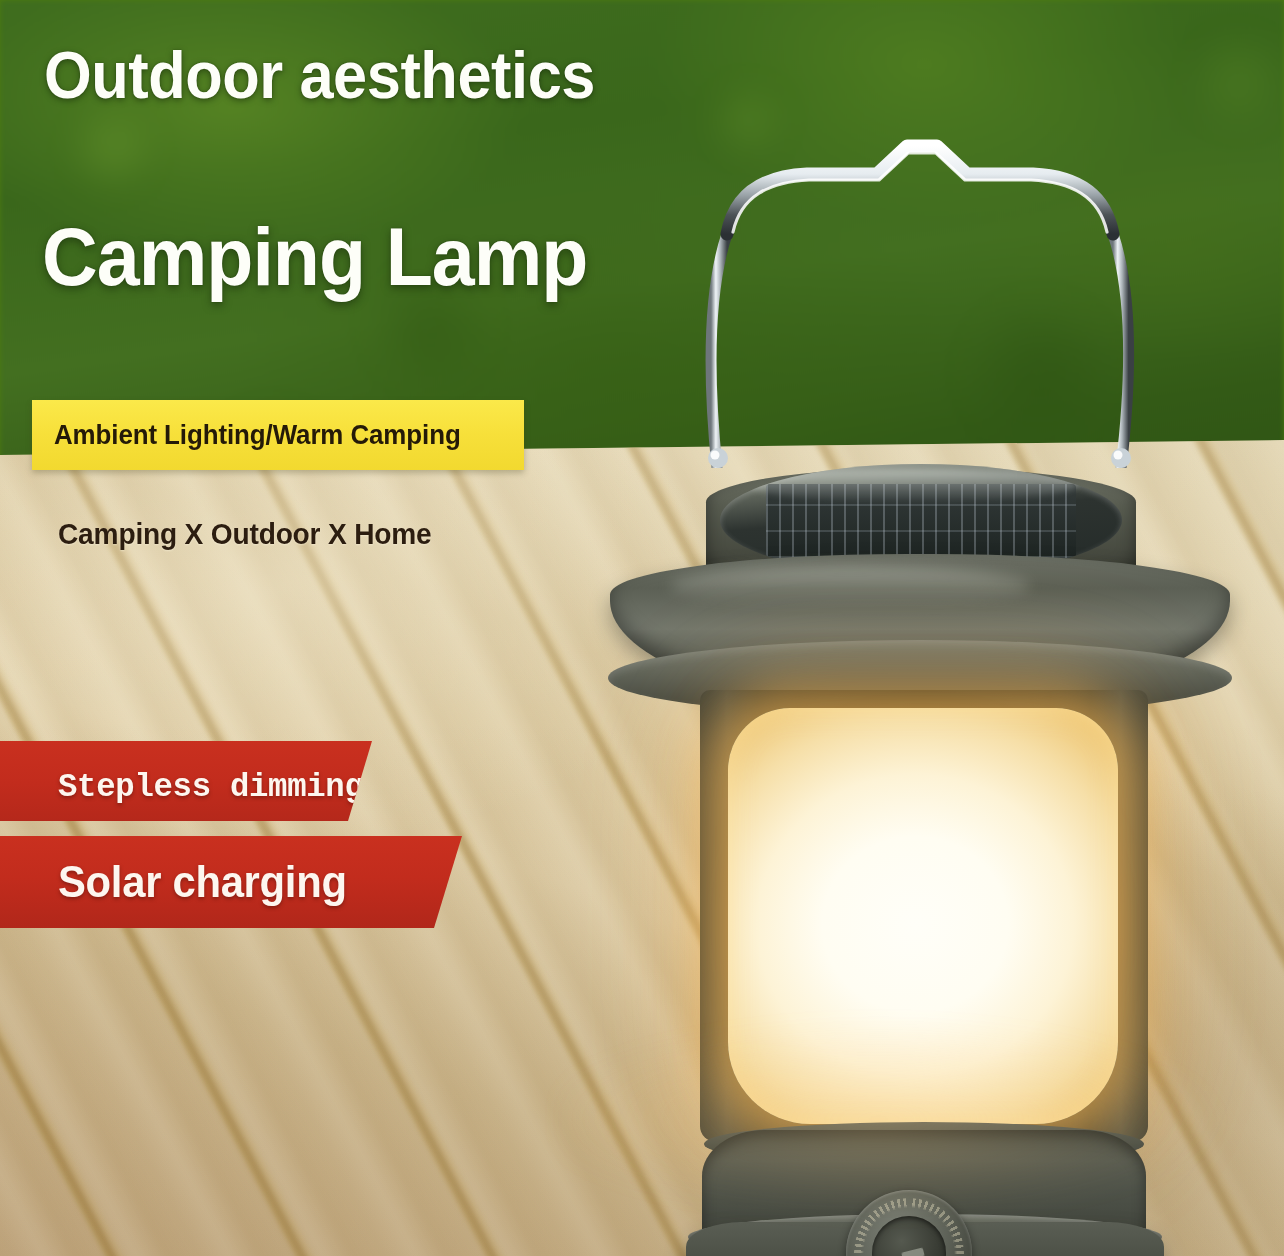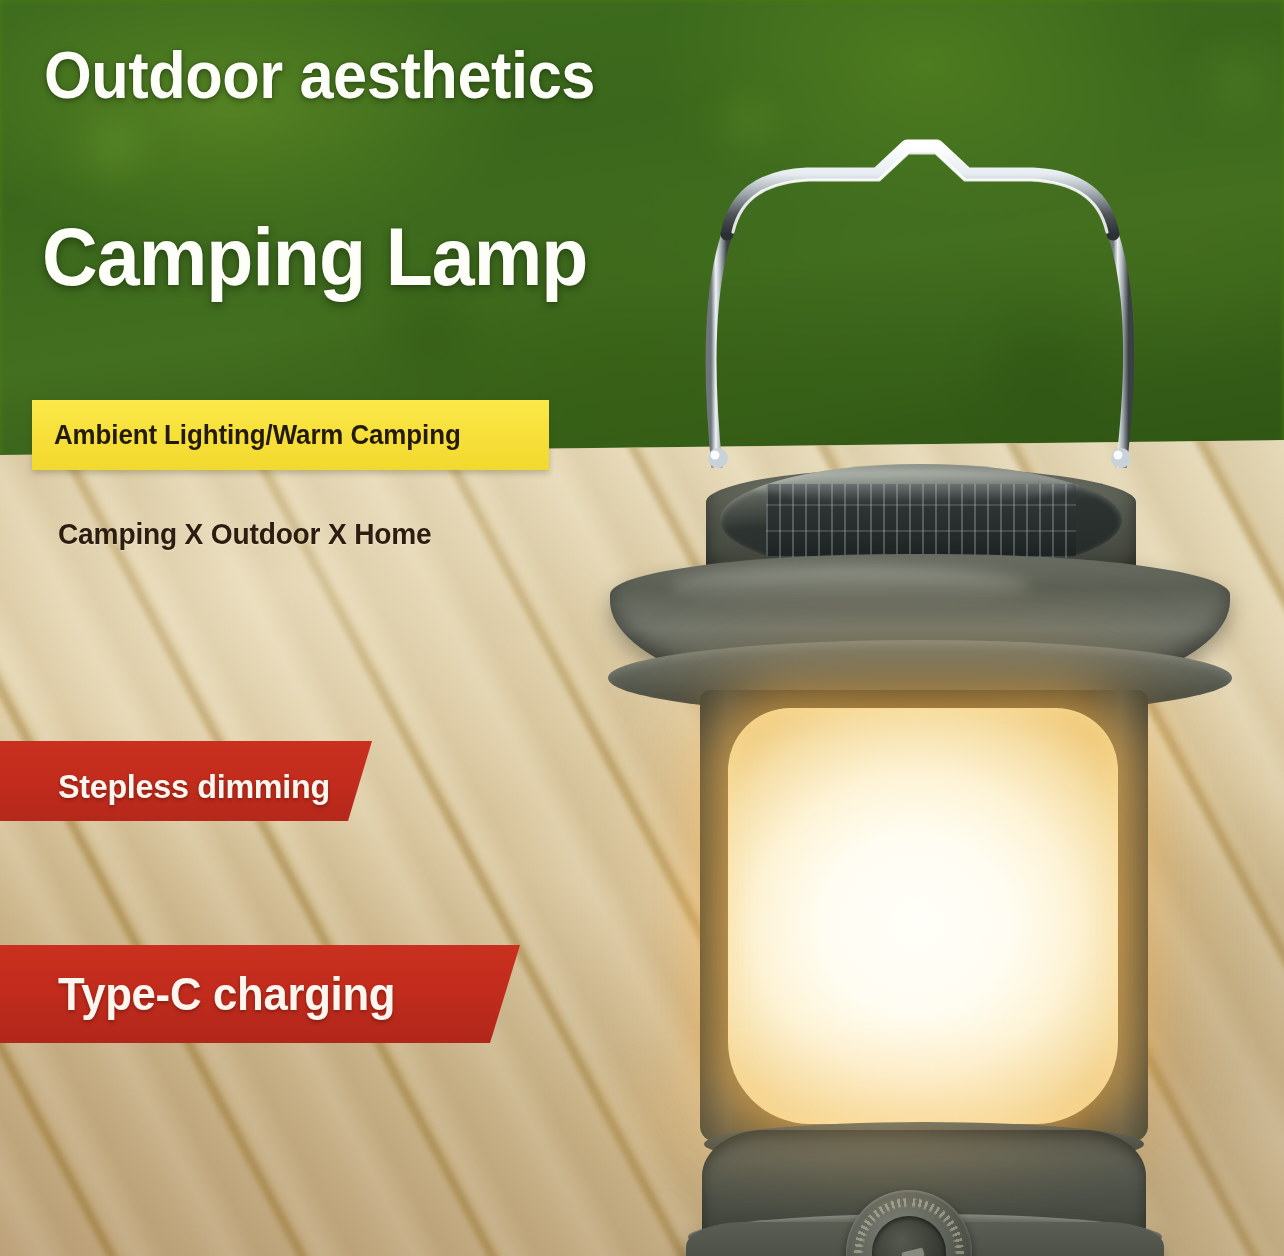--- a/index.html
+++ b/index.html
@@ -132,21 +132,20 @@
 
   
   .yellow-chip {
     position: absolute;
     left: 32px;
     top: 400px;
     width: 492px;
     height: 70px;
     background: linear-gradient(180deg, #fbe94a 0%, #f7e03a 48%, #f2d92f 100%);
     box-shadow: 0 3px 6px rgba(60,60,20,0.28);
-    padding-left: 25px;
   }
   .yellow-chip-label {
     position: absolute;
     left: 22px;
     top: 50%;
     transform: translateY(-50%) scaleX(0.96);
     transform-origin: left center;
     font-size: 27px;
     font-weight: 700;
     color: #241a08;
@@ -185,20 +184,21 @@
     text-shadow: 0 2px 4px rgba(80,18,10,0.5);
     transform: scaleX(0.95);
     transform-origin: left center;
   }
 
   .rb-1 {
     top: 741px;
     width: 372px;
     height: 91px;
     clip-path: polygon(0 0, 372px 0, 348px 80px, 0 80px);
+    font-family: Liberation Mono, monospace;
   }
   .rb-1 .red-banner-label {
     font-size: 34px;
     margin-left: 58px;
   }
 
   .rb-2 {
     top: 836px;
     width: 462px;
     height: 92px;
@@ -549,18 +549,18 @@
   <div class="yellow-chip">
     <span class="yellow-chip-label">Ambient Lighting/Warm Camping</span>
   </div>
 
   <div class="subtagline">Camping X Outdoor X Home</div>
 
   <div class="red-banner rb-1">
     <span class="red-banner-label">Stepless dimming</span>
   </div>
 
-
-  <div class="red-banner rb-3">
-    <span class="red-banner-label">Type-C charging</span>
+  <div class="red-banner rb-2">
+    <span class="red-banner-label">Solar charging</span>
   </div>
 
+
 </div>
 
 </body></html>

